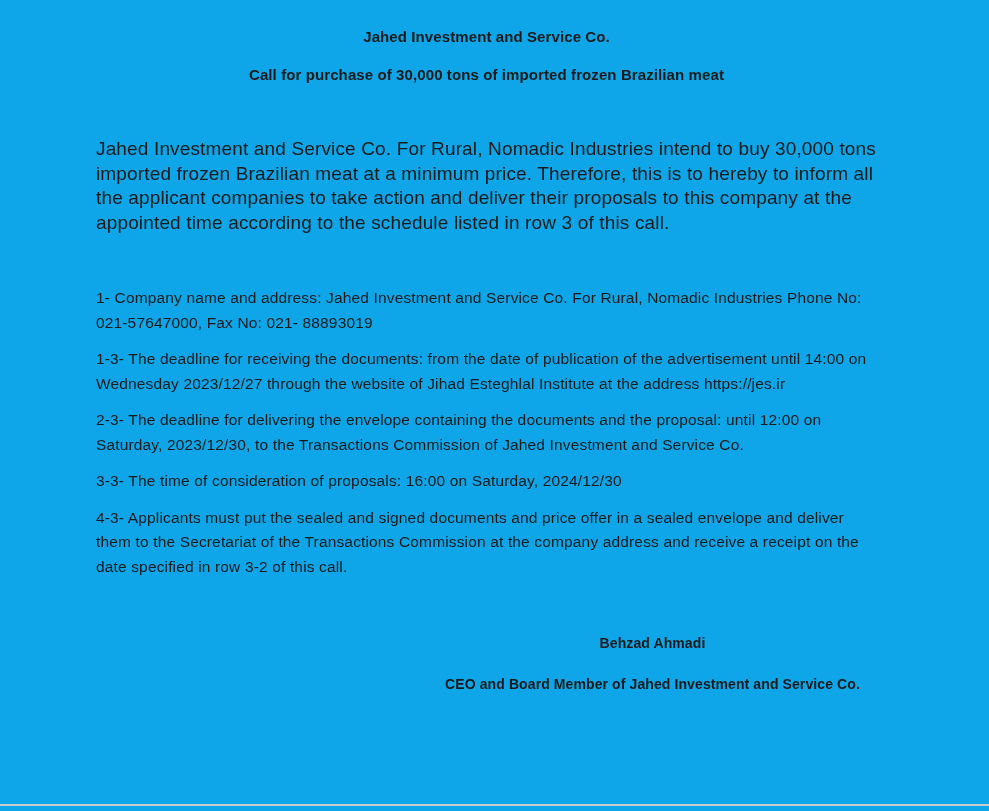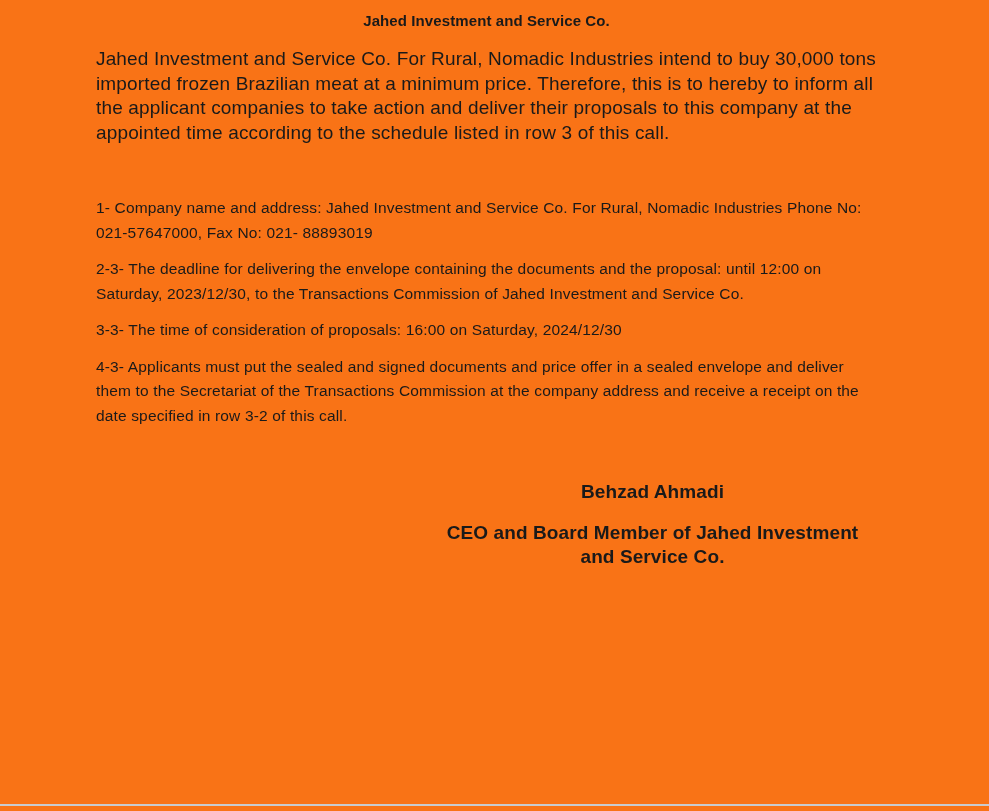--- a/index.html
+++ b/index.html
@@ -12,22 +12,22 @@
     height: 811px;
     overflow: hidden;
     font-family: "Liberation Sans", "DejaVu Sans", sans-serif;
     color: #1a1a1a;
   }
   .page {
     position: relative;
     width: 989px;
     height: 811px;
     box-sizing: border-box;
-    padding: 9px 112px 0 96px;
-    background: #f97316;
+    padding: 25px 112px 0 96px;
+    background: #0ea5e9;
   }
   .doc-title, .doc-subtitle {
     font-size: 15px;
     font-weight: 700;
     text-align: center;
     line-height: 24px;
     margin: 0;
     letter-spacing: 0.1px;
   }
   .doc-title   { margin-bottom: 14px; }
@@ -43,21 +43,21 @@
     line-height: 24.5px;
     letter-spacing: 0.15px;
     margin: 6px 0 12px 0;
   }
   .signature {
     margin-top: 52px;
     padding-left: 332px;
     text-align: center;
   }
   .sig-name, .sig-title {
-    font-size: 19px;
+    font-size: 14px;
     font-weight: 700;
     line-height: 24.5px;
     letter-spacing: 0.1px;
     margin: 16px;
   }
   .sig-name { margin-bottom: 15px; }
   .bottom-rule {
     position: absolute;
     left: 0;
     bottom: 5px;
@@ -66,27 +66,29 @@
     background: #c9cbce;
   }
 </style>
 </head>
 <body>
 
 <div class="page">
 
   <h1 class="doc-title">Jahed Investment and Service Co.</h1>
 
+  <h2 class="doc-subtitle">Call for purchase of 30,000 tons of imported frozen Brazilian meat</h2>
 
   <p class="intro">Jahed Investment and Service Co. For Rural, Nomadic Industries intend to buy 30,000 tons imported frozen Brazilian meat at a minimum price. Therefore, this is to hereby to inform all the applicant companies to take action and deliver their proposals to this company at the appointed time according to the schedule listed in row 3 of this call.</p>
 
   <p class="clause">1- Company name and address: Jahed Investment and Service Co. For Rural, Nomadic Industries Phone No: 021-57647000, Fax No: 021- 88893019</p>
 
 
 
+  <p class="clause">1-3- The deadline for receiving the documents: from the date of publication of the advertisement until 14:00 on Wednesday 2023/12/27 through the website of Jihad Esteghlal Institute at the address https://jes.ir</p>
 
   <p class="clause">2-3- The deadline for delivering the envelope containing the documents and the proposal: until 12:00 on Saturday, 2023/12/30, to the Transactions Commission of Jahed Investment and Service Co.</p>
 
   <p class="clause">3-3- The time of consideration of proposals: 16:00 on Saturday, 2024/12/30</p>
 
   <p class="clause">4-3- Applicants must put the sealed and signed documents and price offer in a sealed envelope and deliver them to the Secretariat of the Transactions Commission at the company address and receive a receipt on the date specified in row 3-2 of this call.</p>
 
   <div class="signature">
     <p class="sig-name">Behzad Ahmadi</p>
     <p class="sig-title">CEO and Board Member of Jahed Investment and Service Co.</p>

